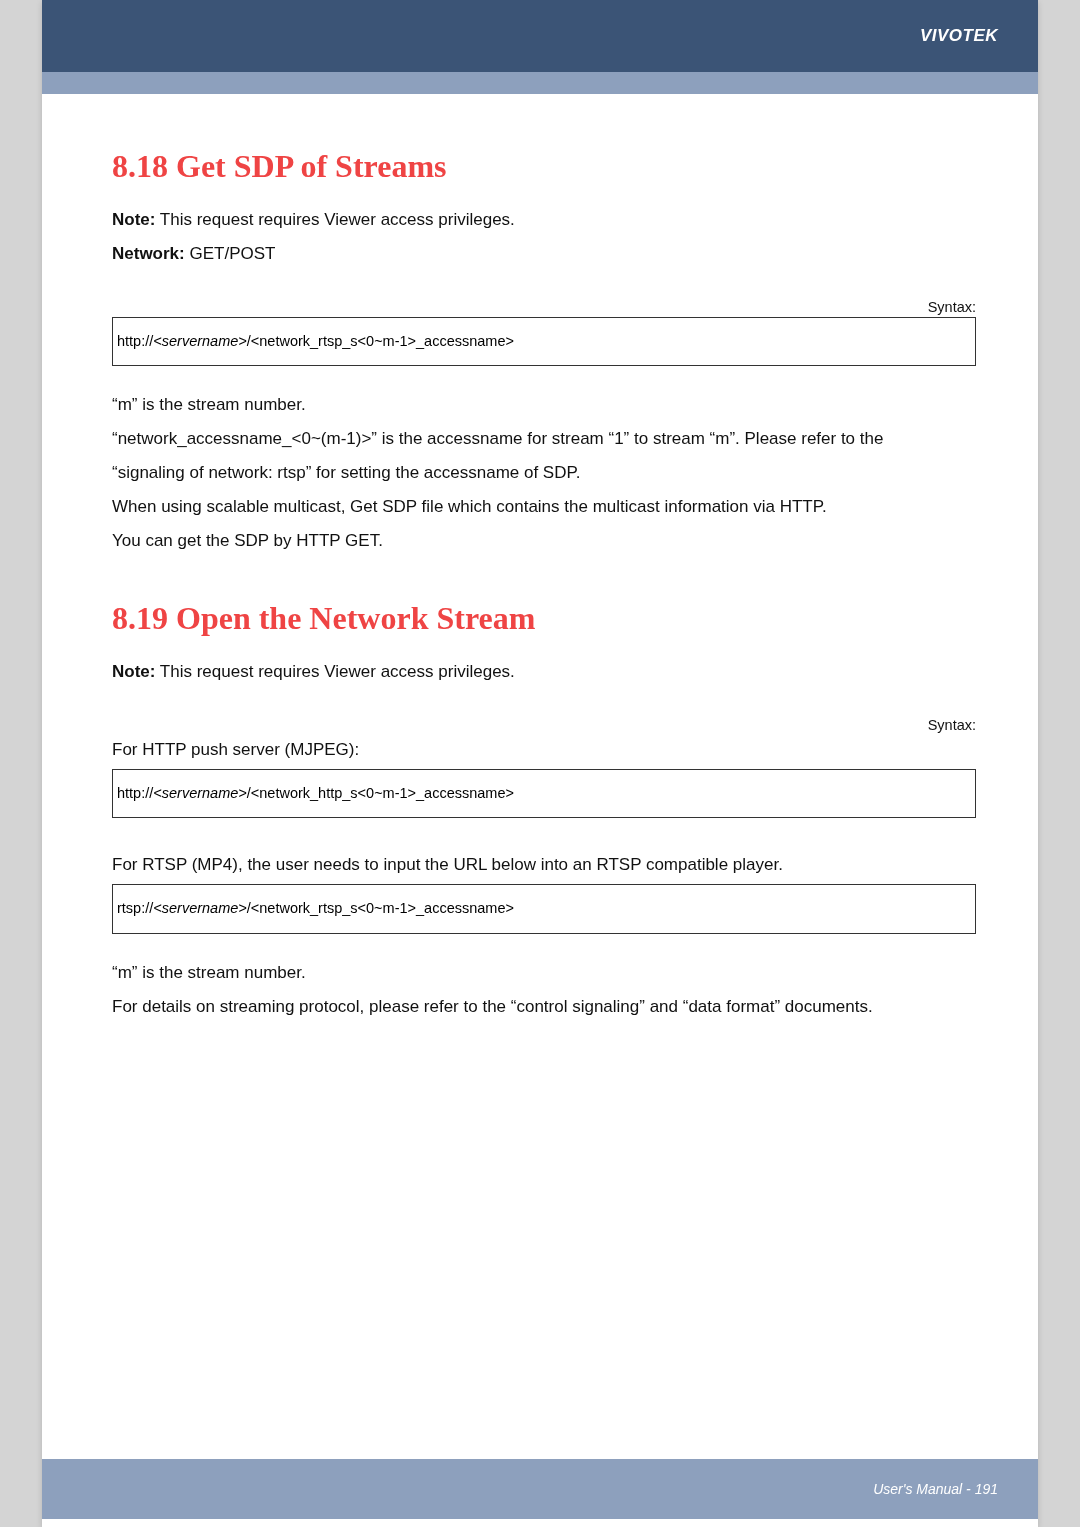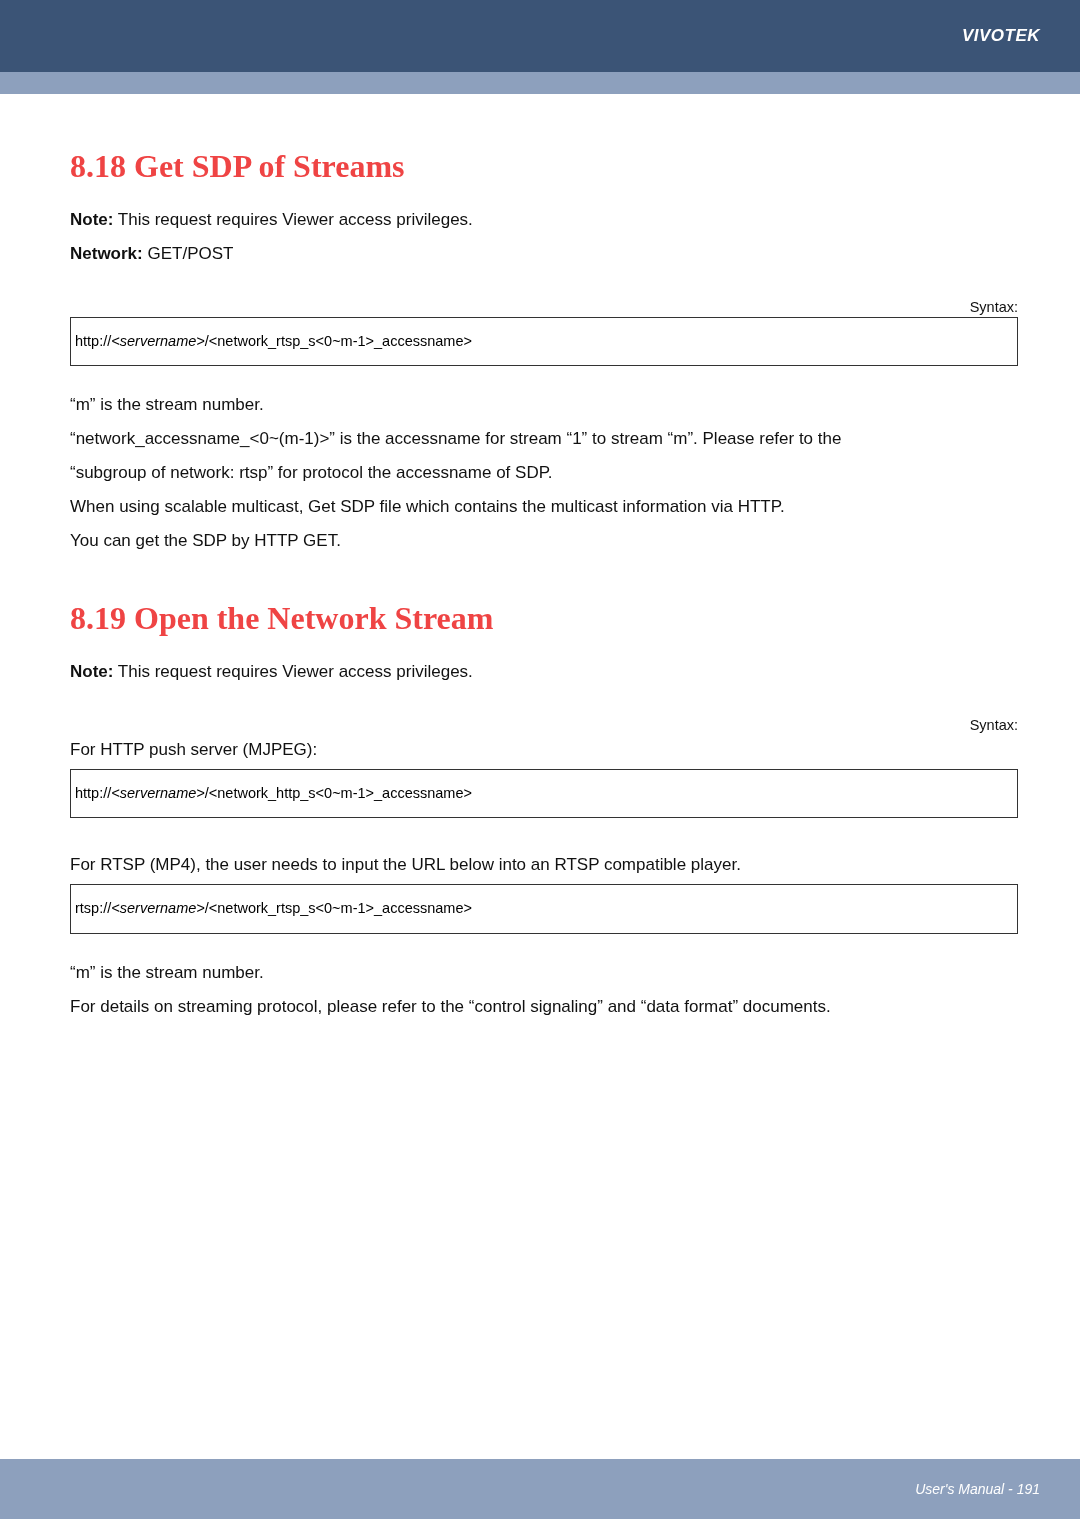--- a/index.html
+++ b/index.html
@@ -3,21 +3,21 @@
 <meta charset="utf-8">
 <style>
   * { margin: 0; padding: 0; box-sizing: border-box; }
   body {
     font-family: Verdana, Geneva, sans-serif;
     background: #d4d4d4;
     display: flex;
     justify-content: center;
   }
   .page {
-    width: 1080px;
+    width: 996px;
     height: 1527px;
     background: #fff;
     position: relative;
     box-shadow: 0 2px 6px rgba(0,0,0,0.15);
   }
   .top-bar {
     height: 72px;
     background: #3b5476;
     display: flex;
     justify-content: flex-end;
@@ -111,21 +111,21 @@
     </div>
 
     <div class="subhead">Syntax:</div>
     <div class="code-box">
       <span>http://</span><span class="italic">&lt;servername&gt;</span><span>/&lt;network_rtsp_s&lt;0~m-1&gt;_accessname&gt;</span>
     </div>
 
     <div class="block">
       <div class="para">“m” is the stream number.</div>
       <div class="para">“network_accessname_&lt;0~(m-1)&gt;” is the accessname for stream “1” to stream “m”. Please refer to the</div>
-      <div class="para">“subgroup of network: rtsp” for protocol the accessname of SDP.</div>
+      <div class="para">“signaling of network: rtsp” for setting the accessname of SDP.</div>
       <div class="para">When using scalable multicast, Get SDP file which contains the multicast information via HTTP.</div>
       <div class="para">You can get the SDP by HTTP GET.</div>
     </div>
 
     <div class="heading" style="margin-top:42px;">8.19 Open the Network Stream</div>
 
     <div class="para">
       <span class="bold">Note:</span><span> This request requires Viewer access privileges.</span>
     </div>
 

